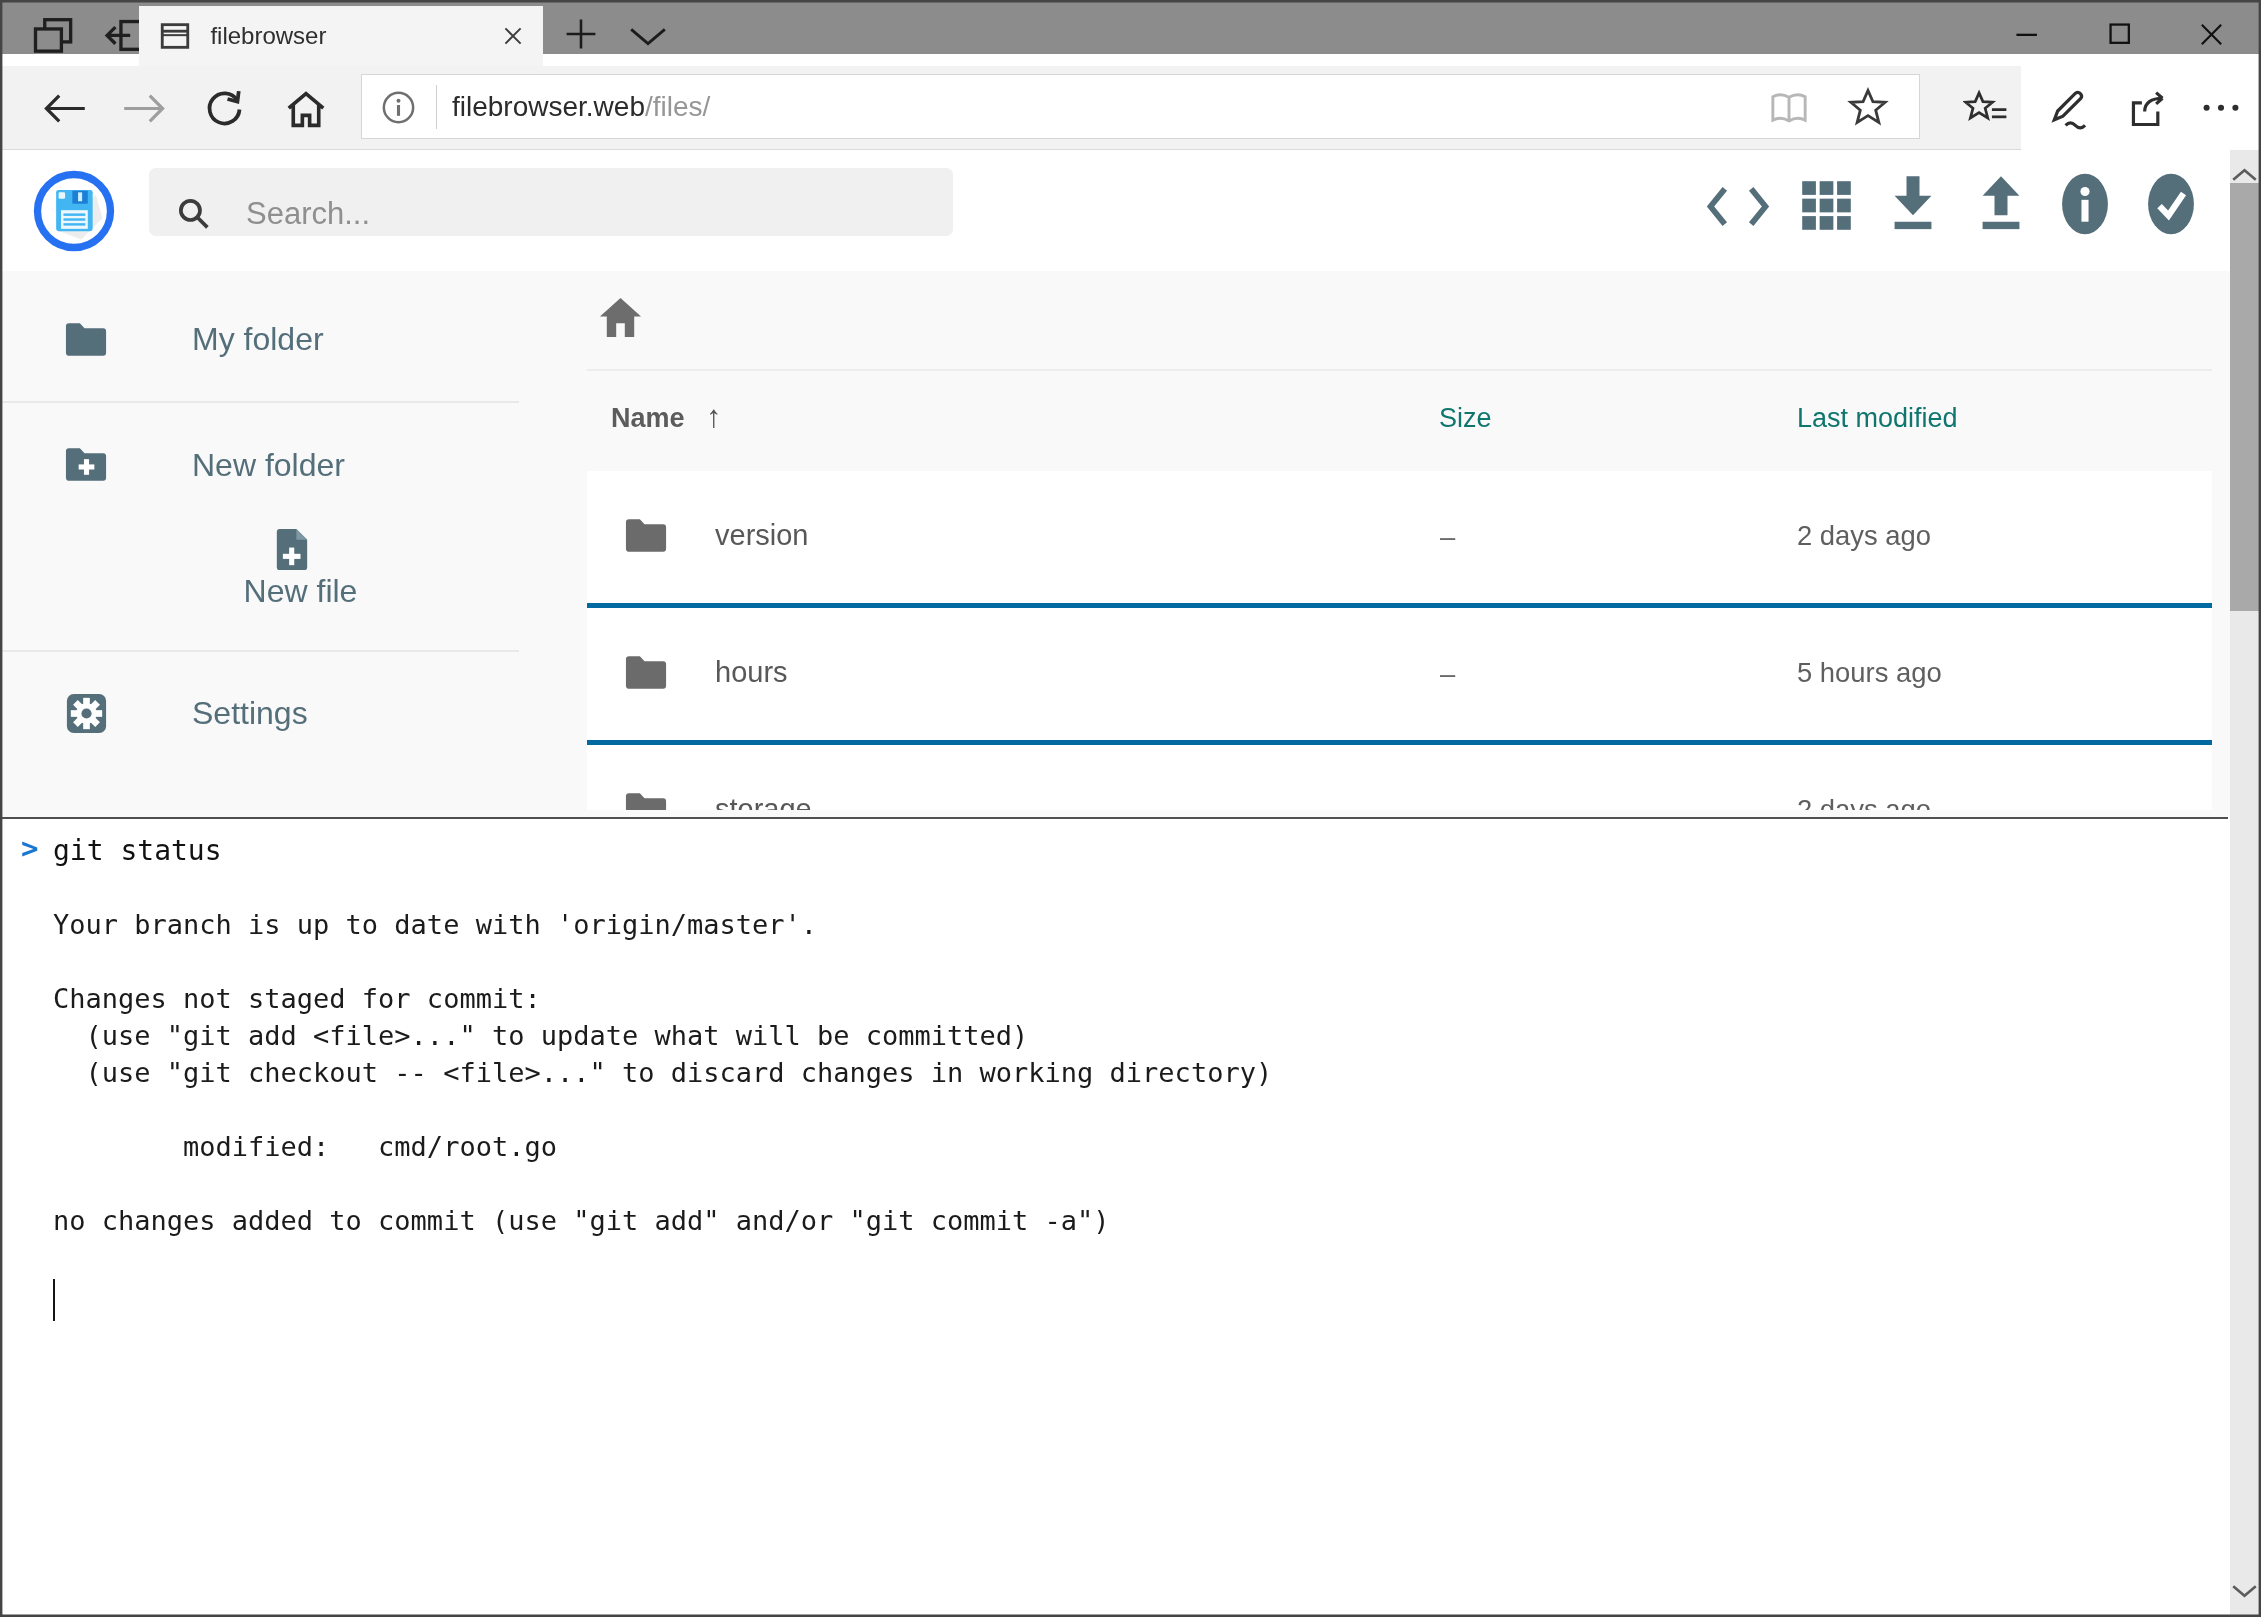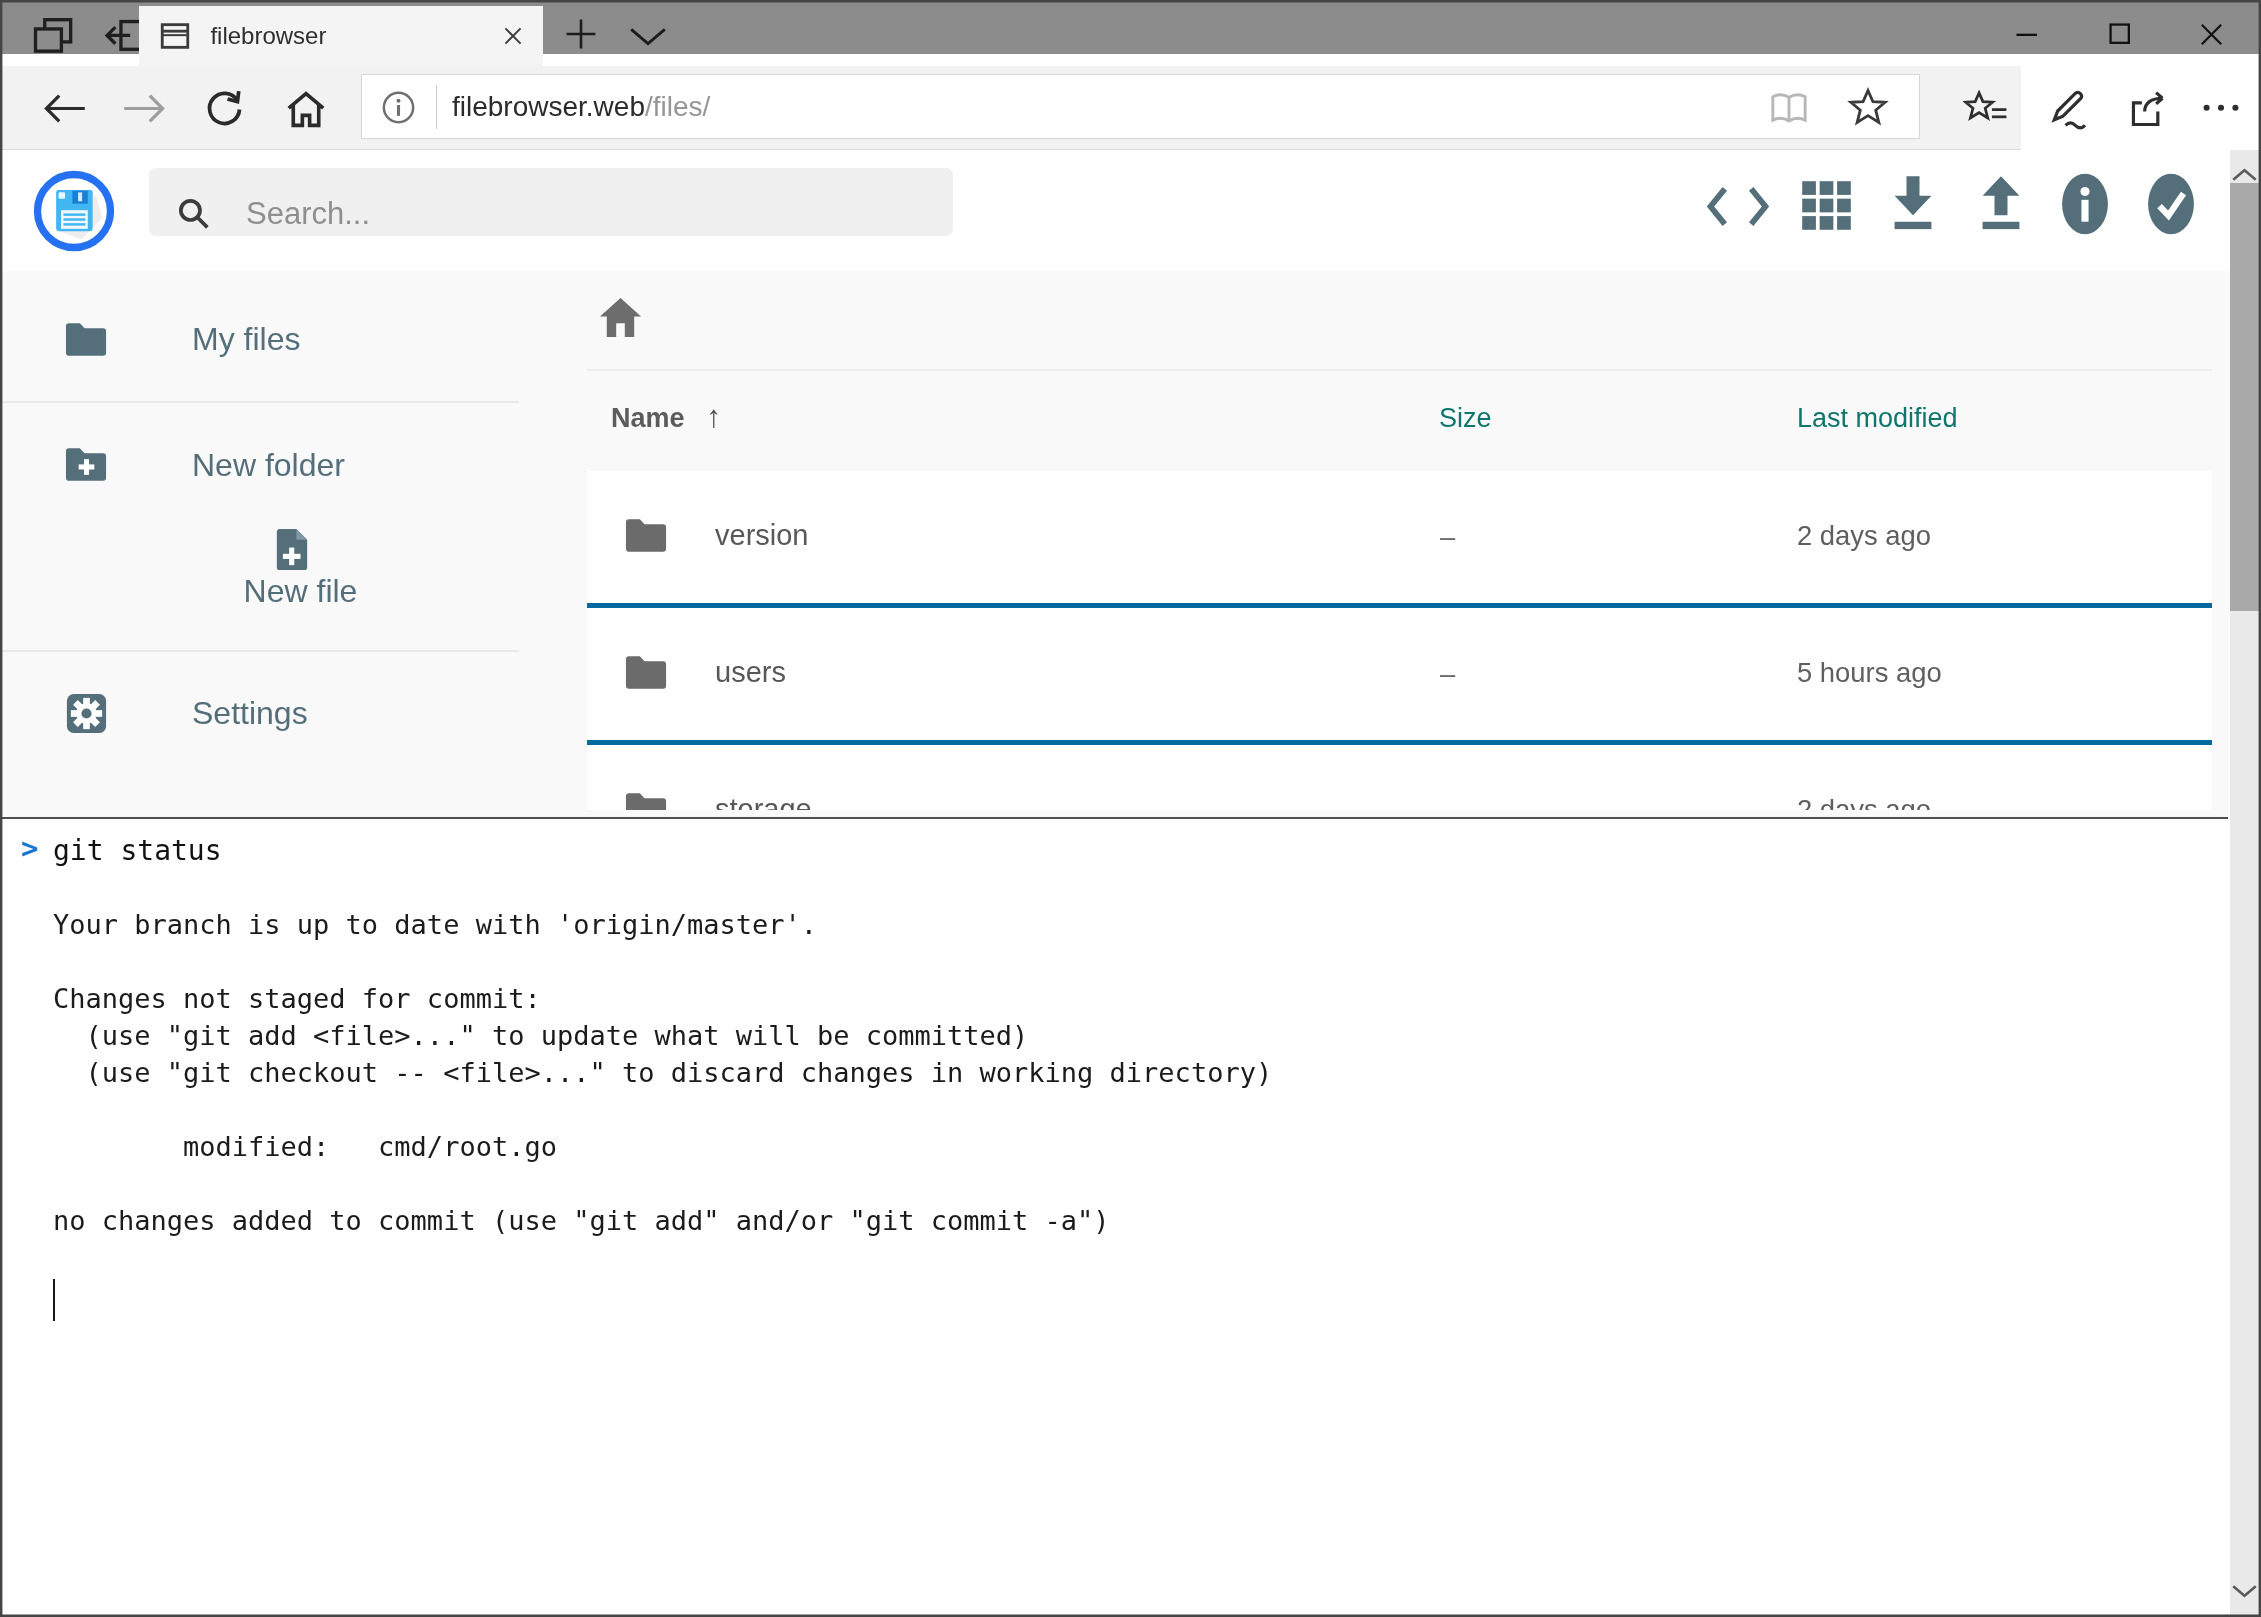--- a/index.html
+++ b/index.html
@@ -280,21 +280,21 @@
       </svg>
     </div>
   </div>
 
   <div class="bodyarea">
 
     <div class="side-item" style="top:6.5px;">
       <svg width="47" height="40" viewBox="0 0 24 20">
         <path d="M1.5 3 a1.5 1.5 0 0 1 1.5-1.5 h5.6 l2.4 2.5 h9.5 A1.5 1.5 0 0 1 22 5.5 V16.5 A1.5 1.5 0 0 1 20.5 18 h-17 A1.5 1.5 0 0 1 1.5 16.5 Z" fill="#546e7a"></path>
       </svg>
-      <span class="lbl">My files</span>
+      <span class="lbl">My folder</span>
     </div>
     <div class="side-div" style="top:130px;"></div>
     <div class="side-item" style="top:132px;">
       <svg width="47" height="40" viewBox="0 0 24 20">
         <path d="M1.5 3 a1.5 1.5 0 0 1 1.5-1.5 h5.6 l2.4 2.5 h9.5 A1.5 1.5 0 0 1 22 5.5 V16.5 A1.5 1.5 0 0 1 20.5 18 h-17 A1.5 1.5 0 0 1 1.5 16.5 Z" fill="#546e7a"></path>
         <rect x="10.7" y="7" width="2.6" height="8" fill="#fff"></rect>
         <rect x="8" y="9.7" width="8" height="2.6" fill="#fff"></rect>
       </svg>
       <span class="lbl">New folder</span>
     </div>
@@ -341,21 +341,21 @@
           <path d="M1.5 3 a1.5 1.5 0 0 1 1.5-1.5 h5.6 l2.4 2.5 h9.5 A1.5 1.5 0 0 1 22 5.5 V16.5 A1.5 1.5 0 0 1 20.5 18 h-17 A1.5 1.5 0 0 1 1.5 16.5 Z" fill="#6b6b6b"></path>
         </svg>
         <span class="f-name">version</span>
         <span class="f-size">–</span>
         <span class="f-mod">2 days ago</span>
       </div>
       <div class="card" style="top:137px;">
         <svg class="f-icon" width="47" height="40" viewBox="0 0 24 20">
           <path d="M1.5 3 a1.5 1.5 0 0 1 1.5-1.5 h5.6 l2.4 2.5 h9.5 A1.5 1.5 0 0 1 22 5.5 V16.5 A1.5 1.5 0 0 1 20.5 18 h-17 A1.5 1.5 0 0 1 1.5 16.5 Z" fill="#6b6b6b"></path>
         </svg>
-        <span class="f-name">users</span>
+        <span class="f-name">hours</span>
         <span class="f-size">–</span>
         <span class="f-mod">5 hours ago</span>
       </div>
       <div class="card" style="top:274px;">
         <svg class="f-icon" width="47" height="40" viewBox="0 0 24 20">
           <path d="M1.5 3 a1.5 1.5 0 0 1 1.5-1.5 h5.6 l2.4 2.5 h9.5 A1.5 1.5 0 0 1 22 5.5 V16.5 A1.5 1.5 0 0 1 20.5 18 h-17 A1.5 1.5 0 0 1 1.5 16.5 Z" fill="#6b6b6b"></path>
         </svg>
         <span class="f-name">storage</span>
         <span class="f-size">–</span>
         <span class="f-mod">2 days ago</span>

